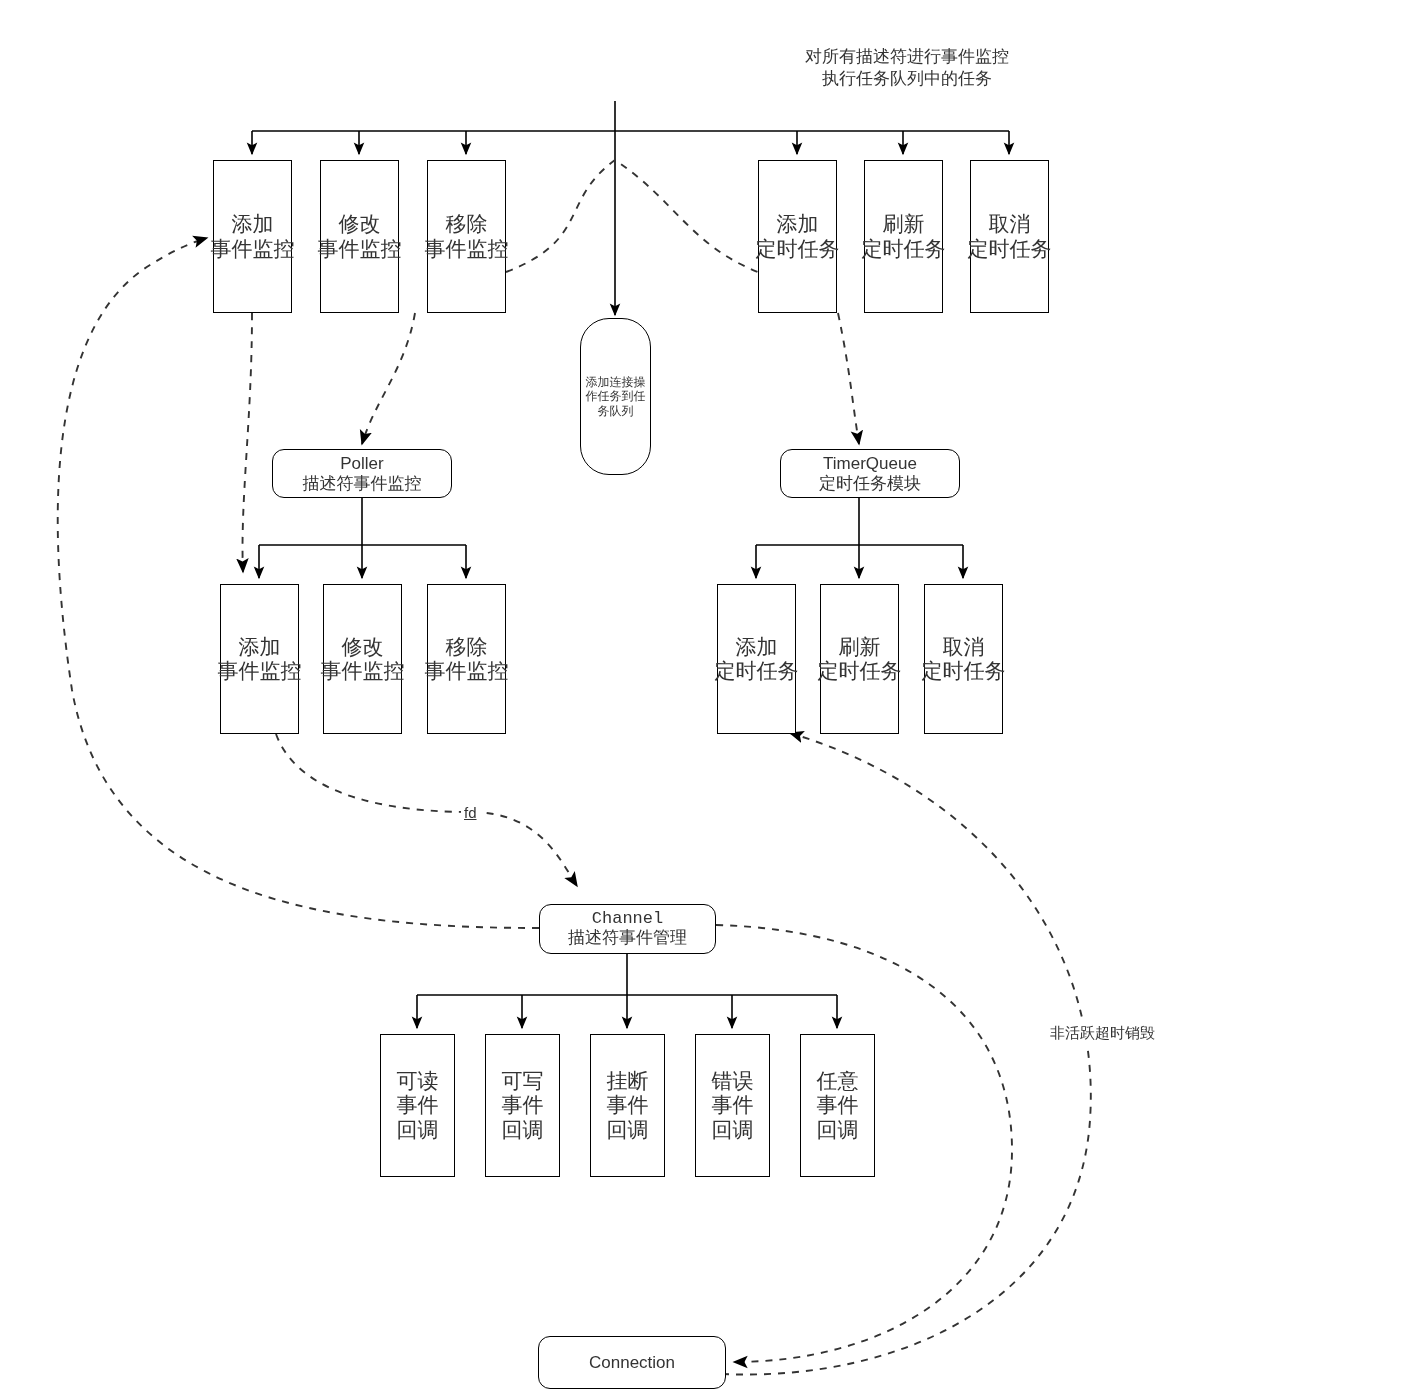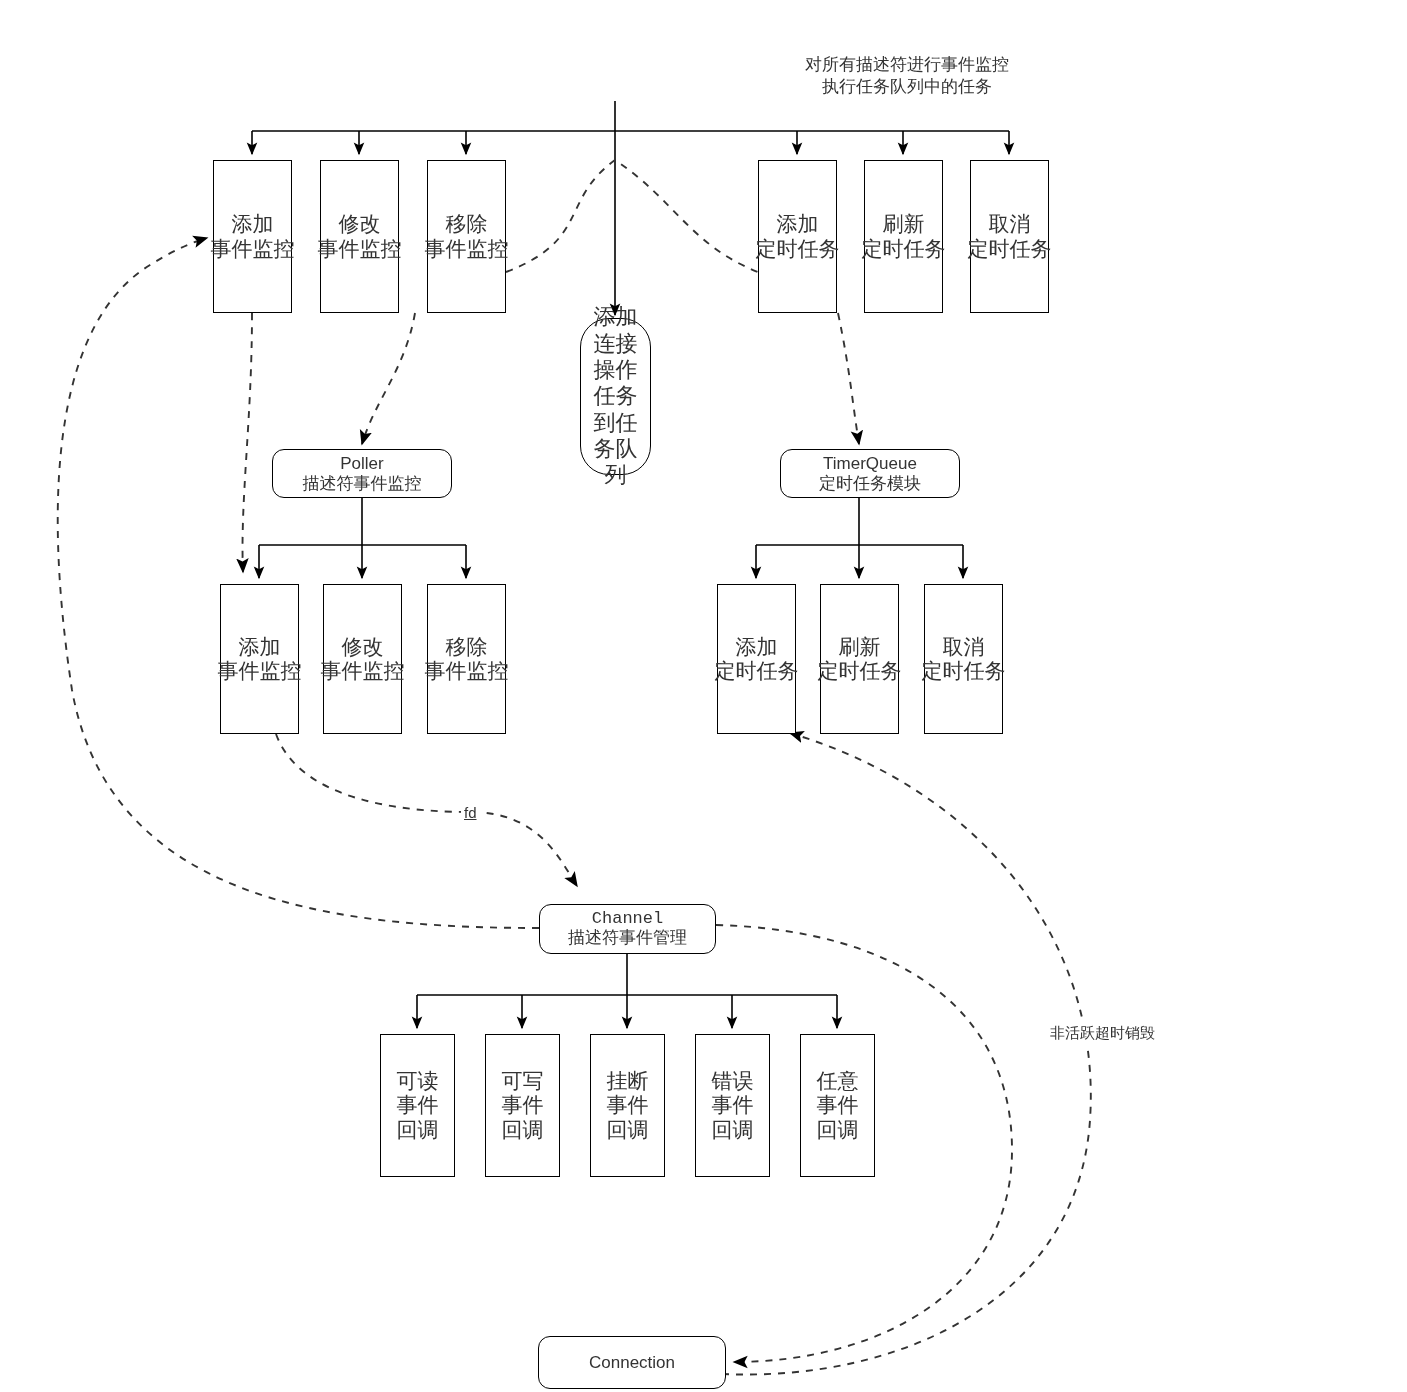--- a/index.html
+++ b/index.html
@@ -44,21 +44,21 @@
     border-radius: 12px;
   }
   .node .line {
     display: block;
     white-space: nowrap;
   }
   .node.tall {
     font-size: 21px;
   }
   .node.wrapbox {
-    font-size: 22px;
+    font-size: 12px;
     line-height: 1.2;
     padding: 0 2px;
     border-radius: 29px;
   }
   .node.wrapbox .line {
     white-space: normal;
   }
   .edge-label {
     position: absolute;
     color: #333333;
@@ -69,21 +69,20 @@
     z-index: 4;
   }
   .note {
     position: absolute;
     color: #333333;
     font-size: 17px;
     line-height: 1.28;
     text-align: center;
     white-space: nowrap;
     z-index: 4;
-    margin-top: 8px;
   }
   .note .line { display: block; }
   .side-note {
     position: absolute;
     color: #333333;
     font-size: 15px;
     line-height: 1.3;
     text-align: center;
     white-space: nowrap;
     background: #ffffff;

